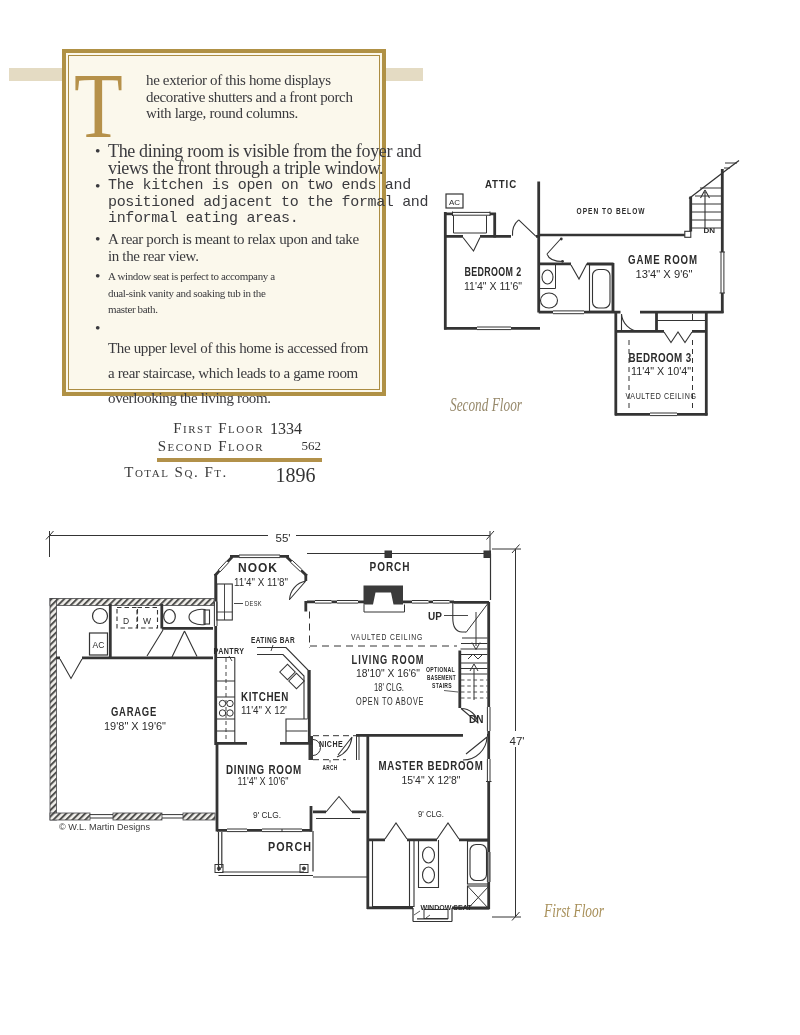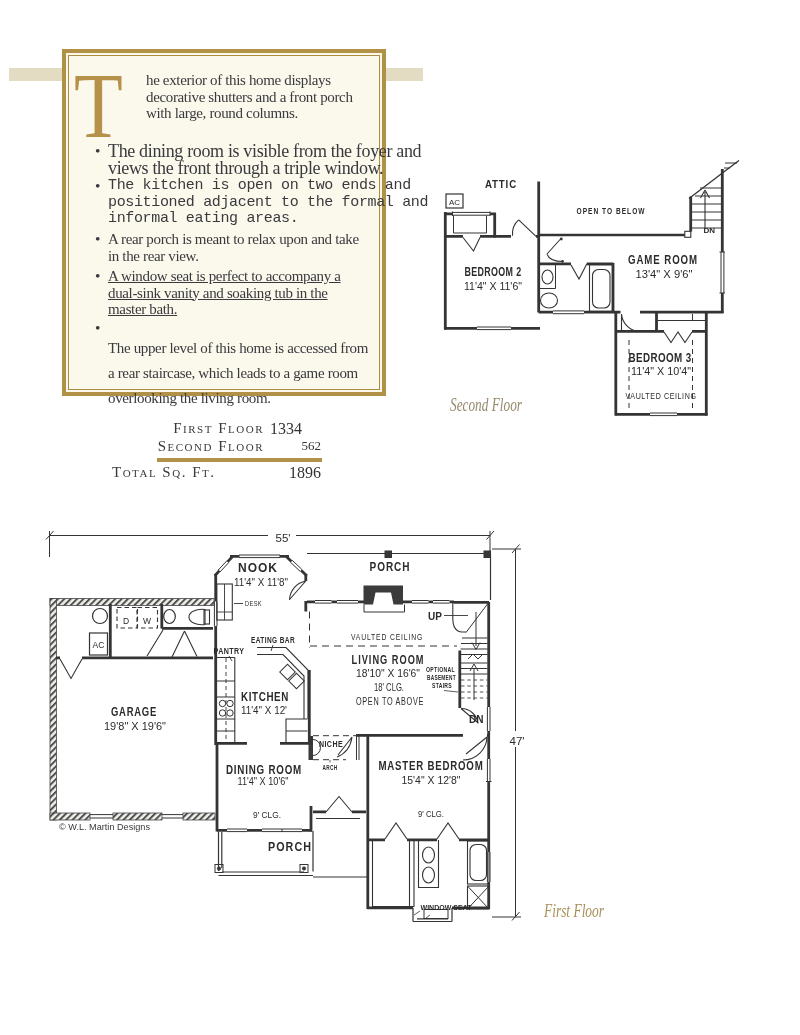--- a/index.html
+++ b/index.html
@@ -20,35 +20,35 @@
 <div class="abs ser" style="left:95px;top:142px;font-size:15.5px;color:#3a3a3e;">•</div>
 <div class="abs ser" style="left:108px;top:143px;font-size:18px;letter-spacing:-0.35px;line-height:16.6px;color:#3a3a3e;">The dining room is visible from the foyer and<br>views the front through a triple window.</div>
 
 <div class="abs ser" style="left:95px;top:177px;font-size:15.5px;color:#3a3a3e;">•</div>
 <div class="abs ser" style="left:108px;top:178px;font-size:15px;letter-spacing:-0.35px;line-height:16.6px;color:#3a3a3e;font-family:Liberation Mono, monospace;">The kitchen is open on two ends and<br>positioned adjacent to the formal and<br>informal eating areas.</div>
 
 <div class="abs ser" style="left:95px;top:230px;font-size:15.5px;color:#3a3a3e;">•</div>
 <div class="abs ser" style="left:108px;top:231px;font-size:15px;letter-spacing:-0.35px;line-height:16.6px;color:#3a3a3e;">A rear porch is meant to relax upon and take<br>in the rear view.</div>
 
 <div class="abs ser" style="left:95px;top:267px;font-size:15.5px;color:#3a3a3e;">•</div>
-<div class="abs ser" style="left:108px;top:268px;font-size:15px;letter-spacing:-0.35px;line-height:16.6px;color:#3a3a3e;text-decoration:underline;">A window seat is perfect to accompany a<br>dual-sink vanity and soaking tub in the<br>master bath.</div>
+<div class="abs ser" style="left:108px;top:268px;font-size:11px;letter-spacing:-0.35px;line-height:16.6px;color:#3a3a3e;">A window seat is perfect to accompany a<br>dual-sink vanity and soaking tub in the<br>master bath.</div>
 
 <div class="abs ser" style="left:95px;top:319px;font-size:15.5px;color:#3a3a3e;">•</div>
 <div class="abs ser" style="left:108px;top:336px;font-size:15px;letter-spacing:-0.35px;line-height:25px;color:#3a3a3e;">The upper level of this home is accessed from<br>a rear staircase, which leads to a game room<br>overlooking the living room.</div>
 
 <div class="abs ser" style="left:120px;top:420px;width:144px;font-size:15px;font-variant:small-caps;letter-spacing:1.5px;color:#3a3a3a;text-align:right;">First Floor</div>
 <div class="abs ser" style="left:270px;top:420px;width:51px;font-size:16px;color:#333;text-align:left;">1334</div>
 
 <div class="abs ser" style="left:120px;top:438px;width:144px;font-size:15px;font-variant:small-caps;letter-spacing:1.5px;color:#3a3a3a;text-align:right;">Second Floor</div>
 <div class="abs ser" style="left:270px;top:438px;width:51px;font-size:13px;color:#333;text-align:right;">562</div>
 
 <div class="abs" style="left:157px;top:458px;width:165px;height:4px;background:#b2914a;"></div>
 
-<div class="abs ser" style="left:112px;top:464px;width:144px;font-size:15px;font-variant:small-caps;letter-spacing:1.5px;color:#3a3a3a;text-align:left;">Total Sq. Ft.</div>
-<div class="abs ser" style="left:270px;top:464px;width:51px;font-size:16px;color:#333;text-align:right;">1896</div>
+<div class="abs ser" style="left:104px;top:464px;width:144px;font-size:15px;font-variant:small-caps;letter-spacing:1.5px;color:#3a3a3a;text-align:center;">Total Sq. Ft.</div>
+<div class="abs ser" style="left:270px;top:464px;width:51px;font-size:20px;color:#333;text-align:center;">1896</div>
 <svg class="abs" style="left:0;top:0;" width="800" height="1035" viewBox="0 0 800 1035">
 <defs>
 <pattern id="hat" width="4.5" height="4.5" patternUnits="userSpaceOnUse" patternTransform="rotate(45)">
 <rect width="4.5" height="4.5" fill="#f2f0ec"></rect>
         <rect width="2" height="4.5" fill="#50504e"></rect>
 </pattern>
 </defs>
 
 <g id="secondfloor" fill="none" stroke="#343434" stroke-width="2.8">
 

